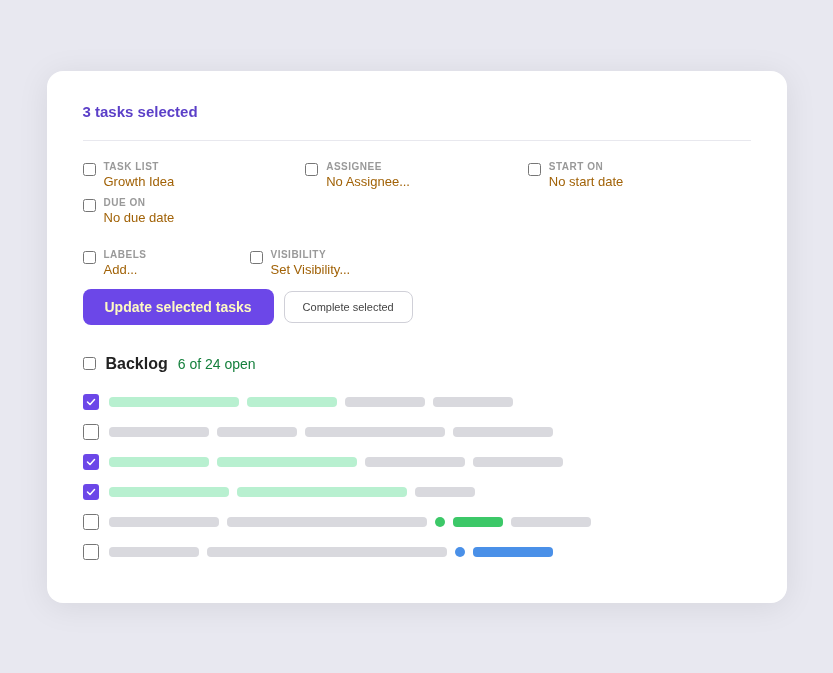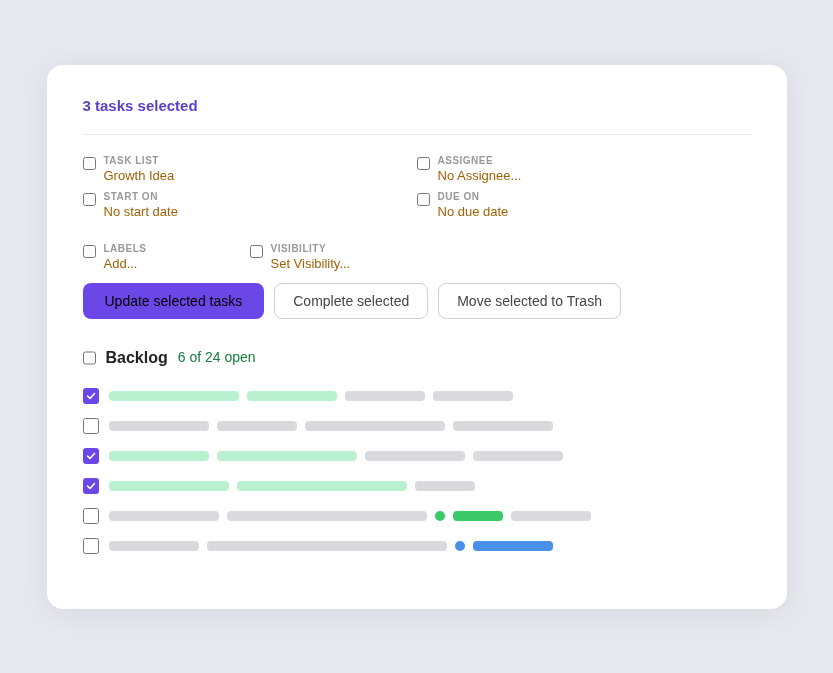--- a/index.html
+++ b/index.html
@@ -8,21 +8,21 @@
       display: flex;
       align-items: center;
       justify-content: center;
       min-height: 100vh;
       font-family: -apple-system, BlinkMacSystemFont, 'Segoe UI', sans-serif;
     }
     .card {
       background: #fff;
       border-radius: 16px;
       width: 740px;
-      padding: 32px 36px 48px;
+      padding: 32px 36px 36px;
       box-shadow: 0 4px 32px rgba(0,0,0,0.08);
     }
     
     .header {
       display: flex;
       align-items: center;
       justify-content: space-between;
       margin-bottom: 20px;
     }
     .tasks-selected {
@@ -40,21 +40,21 @@
       cursor: pointer;
     }
     .divider {
       border: none;
       border-top: 1.5px solid #e8e8ee;
       margin-bottom: 20px;
     }
     
     .fields-grid {
       display: grid;
-      grid-template-columns: 1fr 1fr;
+      grid-template-columns: 1fr 1fr 1fr;
       gap: 8px 0;
       margin-bottom: 24px;
     }
     .field-item {
       display: flex;
       align-items: flex-start;
       gap: 8px;
     }
     .field-item input[type="checkbox"] {
       margin-top: 2px;
@@ -82,44 +82,45 @@
       margin-bottom: 12px;
     }
     
     .actions-row {
       display: flex;
       align-items: center;
       gap: 10px;
     }
     .update-btn {
       background: #6c47e8;
-      color: #000000;
+      color: #fef9c3;
       border: none;
       border-radius: 8px;
       padding: 10px 22px;
       font-size: 14px;
-      font-weight: 400;
+      font-weight: 700;
       cursor: pointer;
     }
     .action-outline-btn {
       background: #fff;
       border: 1.5px solid #d0d0d8;
       border-radius: 8px;
       padding: 9px 18px;
-      font-size: 14px;
+      font-size: 11px;
       color: #444;
       cursor: pointer;
     }
 
     
     .backlog-section {
       margin-top: 30px;
     }
     .backlog-header {
       display: flex;
+      align-items: center;
       gap: 10px;
       margin-bottom: 14px;
     }
     .backlog-header input[type="checkbox"] {
       cursor: pointer;
       accent-color: #6c47e8;
     }
     .backlog-title {
       font-weight: 700;
       font-size: 16px;
@@ -245,21 +246,20 @@
       <div class="field-content">
         <div class="field-label">VISIBILITY</div>
         <div class="field-value">Set Visibility...</div>
       </div>
     </div>
   </div>
 
   <div class="actions-row">
     <button class="update-btn">Update selected tasks</button>
     <button class="action-outline-btn">Complete selected</button>
-    <button class="action-outline-btn">Move selected to Trash</button>
   </div>
 
   <div class="backlog-section">
     <div class="backlog-header">
       <input type="checkbox" style="">
       <span class="backlog-title">Backlog</span>
       <span class="backlog-count">6 of 24 open</span>
     </div>
 
     <div class="task-row">

